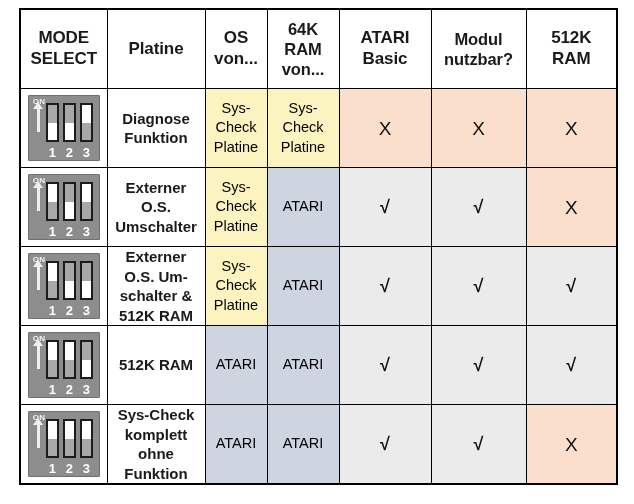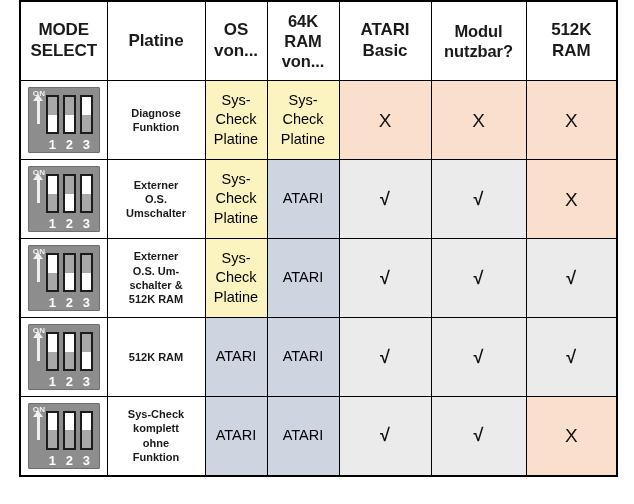--- a/index.html
+++ b/index.html
@@ -11,21 +11,21 @@
     overflow: hidden;
   }
   body {
     font-family: "Liberation Sans", sans-serif;
     -webkit-font-smoothing: antialiased;
   }
 
   #mode-table-wrap {
     position: absolute;
     left: 19px;
-    top: 0;
+    top: 8px;
     width: 597px;
     height: 476px;
   }
 
   table.mode-table {
     border-collapse: collapse;
     table-layout: fixed;
     width: 597px;
     height: 476px;
     border: 2px solid #000000;
@@ -56,21 +56,21 @@
     color: #1a1a1a;
     line-height: 1.22;
     letter-spacing: -0.1px;
   }
   thead th.small-head { font-size: 16.5px; }
 
   
   tbody tr { height: 79px; }
 
   td.use-cell {
-    font-size: 11px;
+    font-size: 15px;
     font-weight: bold;
     color: #1a1a1a;
     line-height: 1.3;
     padding: 0 3px;
   }
   td.val-cell {
     font-size: 14.5px;
     color: #000000;
     line-height: 1.32;
   }

